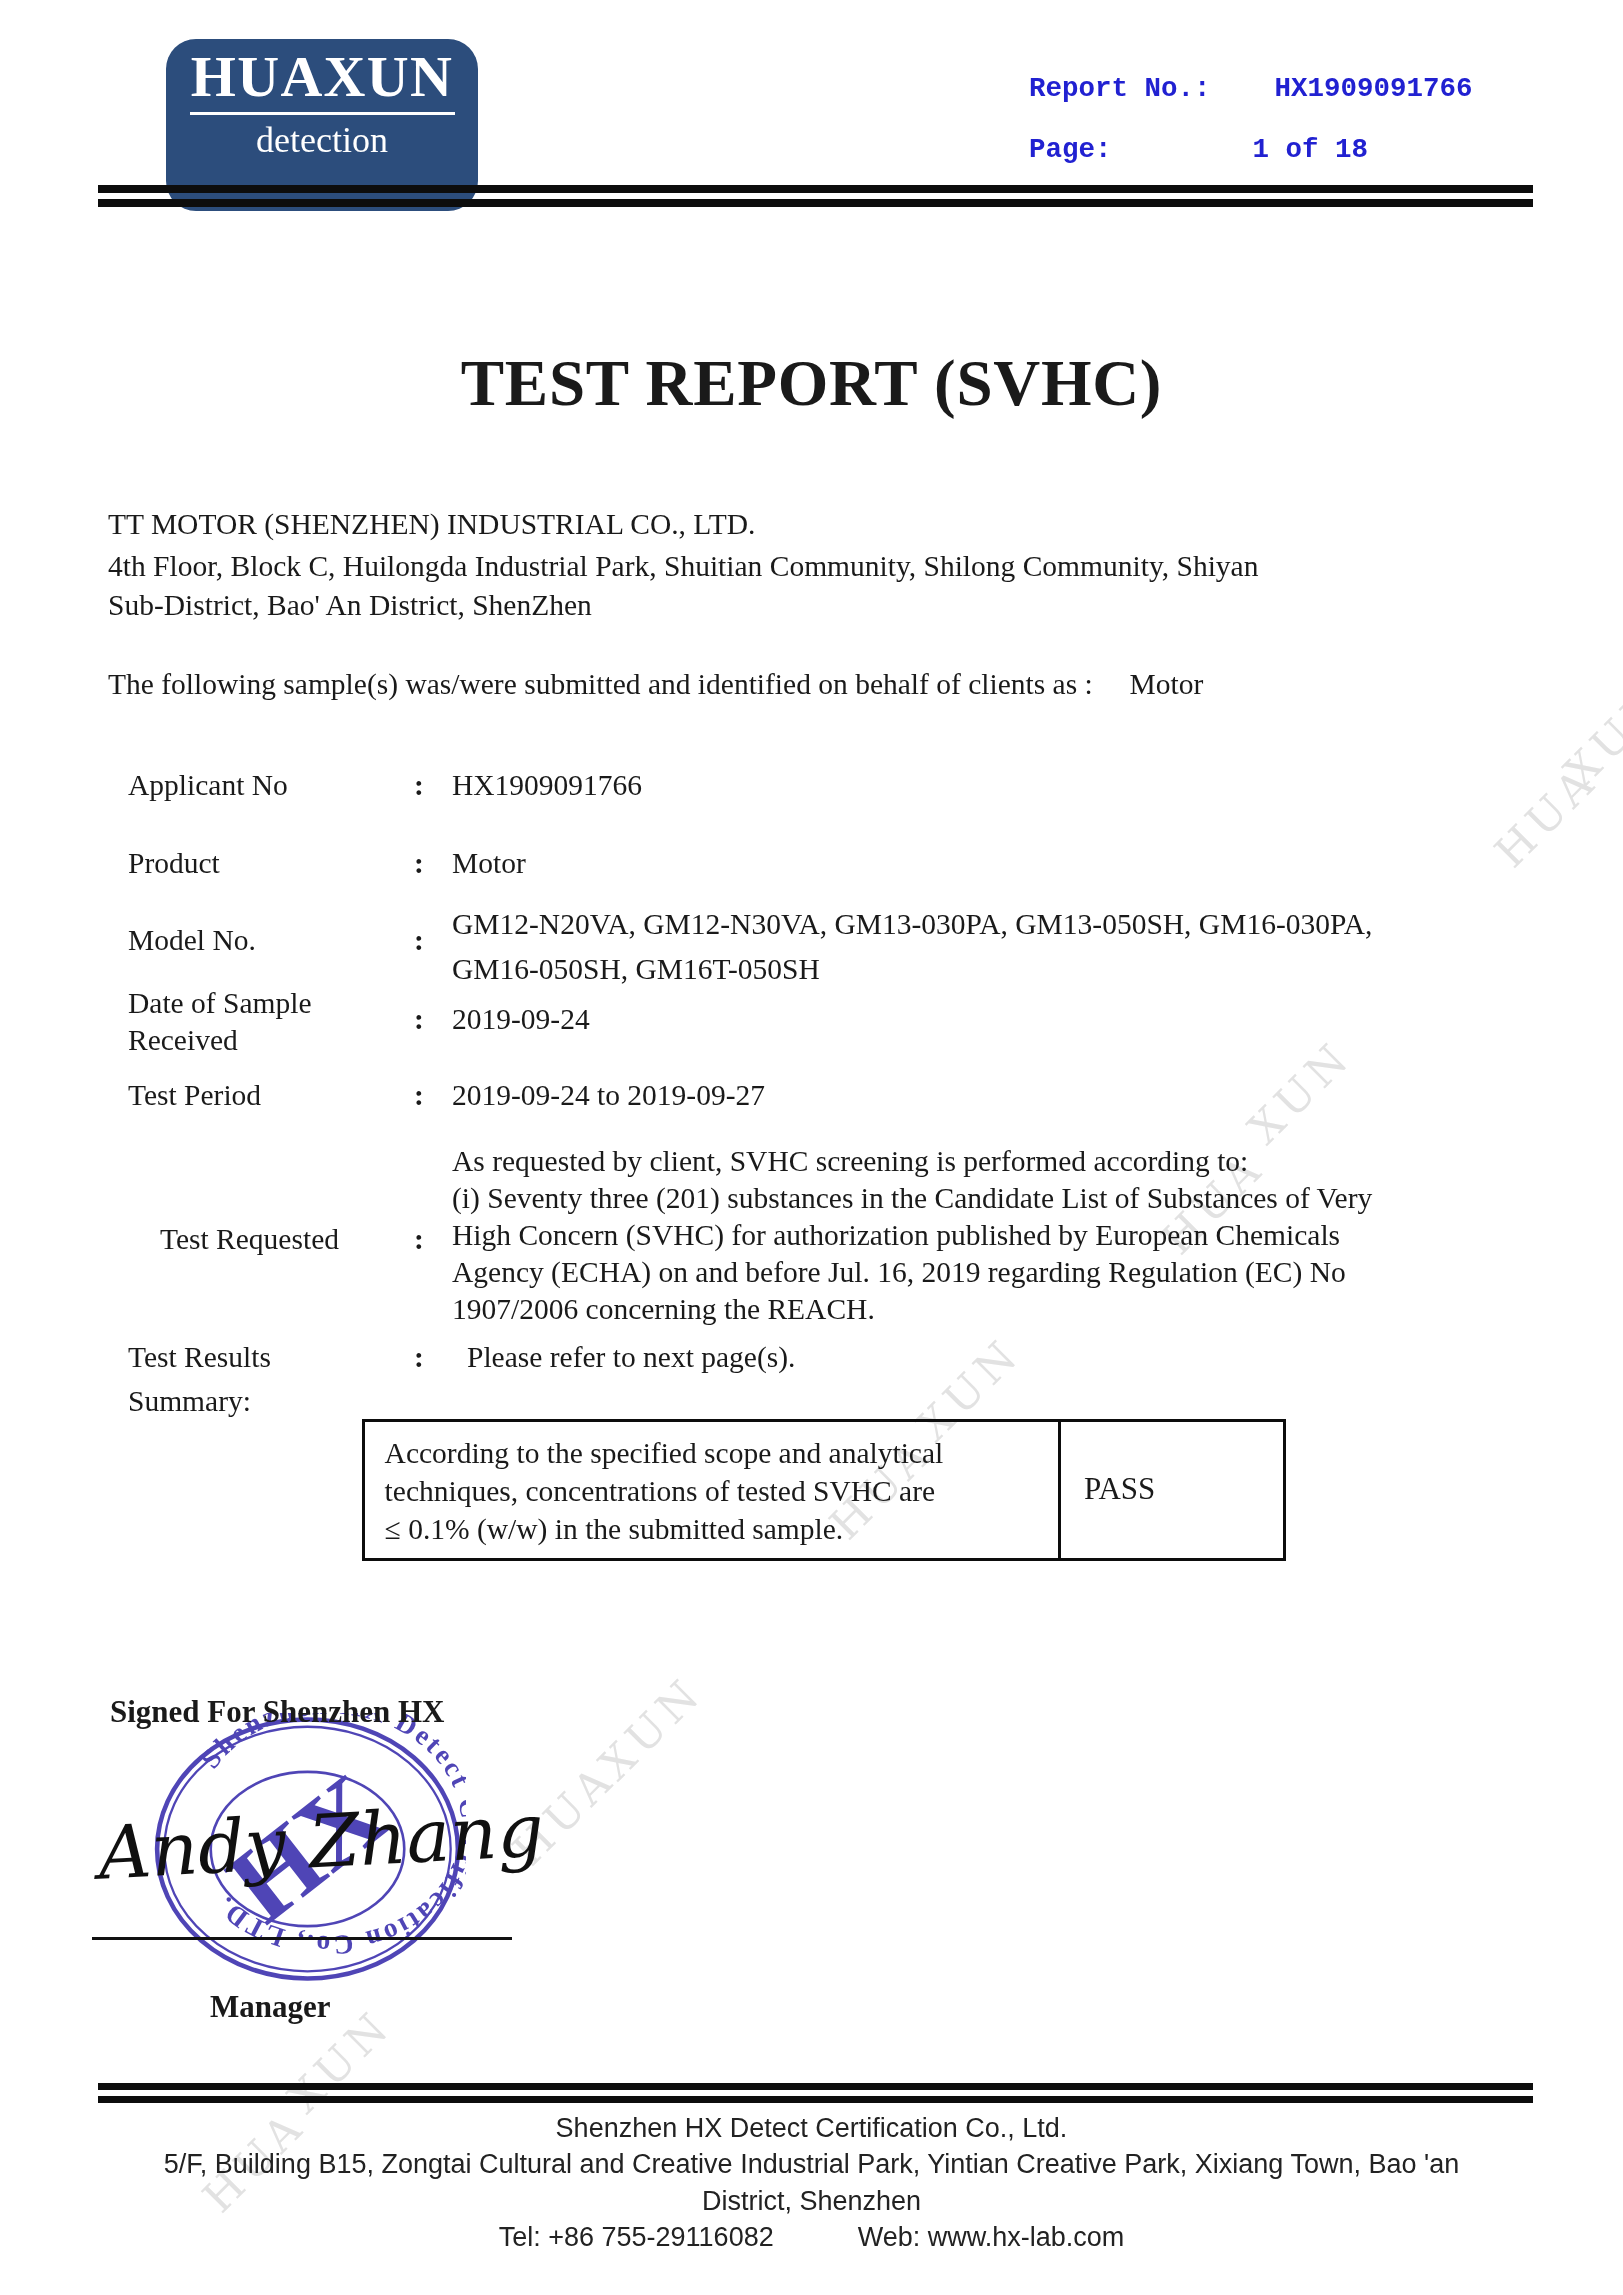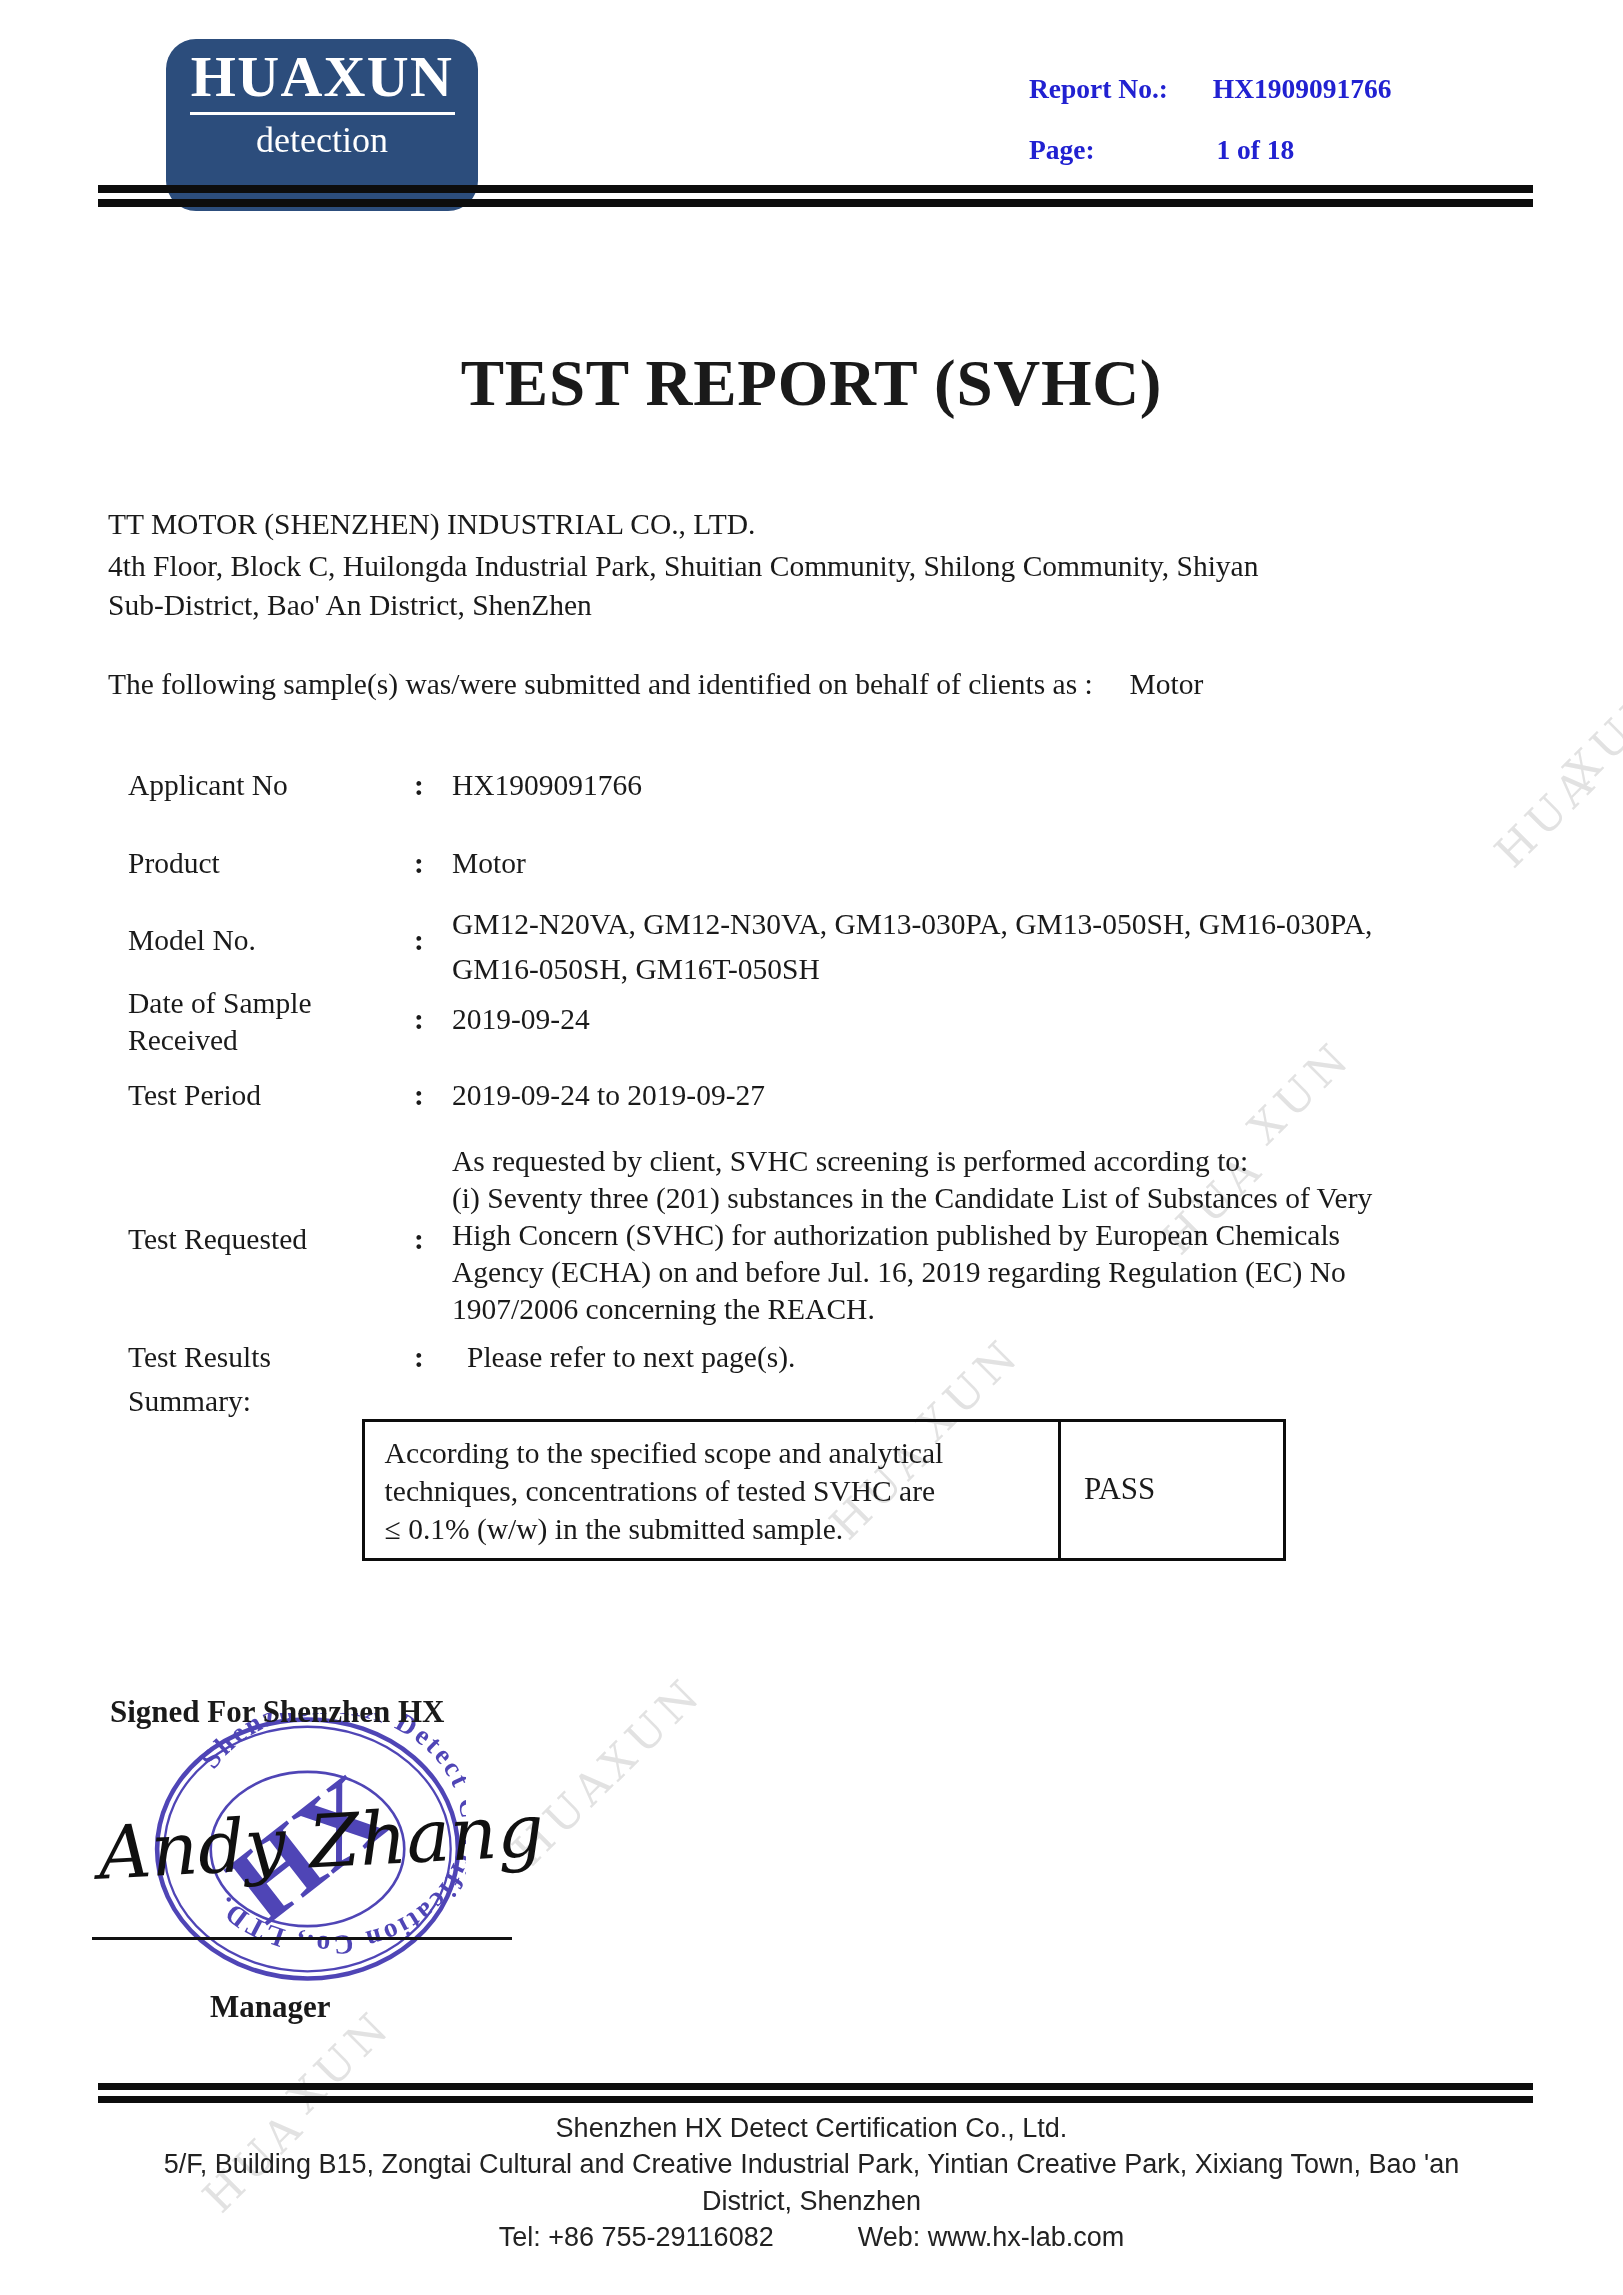--- a/index.html
+++ b/index.html
@@ -22,21 +22,21 @@
     left:166px; top:39px; width:312px; height:172px;
     background:#2c4d7c; border-radius:30px; text-align:center; color:#fff;
   }
   .logo-line1 {
     font-family:"Liberation Serif", serif; font-size:58px; font-weight:bold;
     letter-spacing:1.3px; line-height:68px; margin-top:3.9px;
   }
   .logo-rule { width:265px; height:3.3px; background:#fff; margin:1.3px auto 0 auto; }
   .logo-line2 { font-family:"Liberation Serif", serif; font-size:36px; line-height:51px; }
 
-  .meta-line { font-family:Liberation Serif, serif; font-weight:bold; font-size:27.5px; color:#2121d1; white-space:nowrap; }
+  .meta-line { font-family:Liberation Mono, monospace; font-weight:bold; font-size:27.5px; color:#2121d1; white-space:nowrap; }
   .rule { background:#0d0d0d; height:7.9px; left:98px; width:1435px; }
 
   .title {
     left:0; width:1623px; top:346px; text-align:center;
     font-size:65px; font-weight:bold; letter-spacing:0.7px; white-space:nowrap;
   }
 
   .body-text { font-size:29.5px; line-height:39px; white-space:nowrap; }
 
   .flabel { left:128px; font-size:29.5px; white-space:nowrap; }
@@ -132,21 +132,21 @@
     <div>Date of Sample</div>
     <div>Received</div>
   </div>
   <div class="abs fcolon" style="top:1003px;">:</div>
   <div class="abs fvalue" style="top:1003px;">2019-09-24</div>
 
   <div class="abs flabel" style="top:1079px;">Test Period</div>
   <div class="abs fcolon" style="top:1079px;">:</div>
   <div class="abs fvalue" style="top:1079px;">2019-09-24 to 2019-09-27</div>
 
-  <div class="abs flabel" style="top:1223px;">Test Requested</div>
+  <div class="abs flabel" style="top:1223px;margin-left:32px;">Test Requested</div>
   <div class="abs fcolon" style="top:1223px;">:</div>
   <div class="abs fvalue lh56" style="top:1143px;">
     <div>As requested by client, SVHC screening is performed according to:</div>
     <div>(i) Seventy three (201) substances in the Candidate List of Substances of Very</div>
     <div>High Concern (SVHC) for authorization published by European Chemicals</div>
     <div>Agency (ECHA) on and before Jul. 16, 2019 regarding Regulation (EC) No</div>
     <div>1907/2006 concerning the REACH.</div>
   </div>
 
   <div class="abs flabel" style="top:1341px;">Test Results</div>

